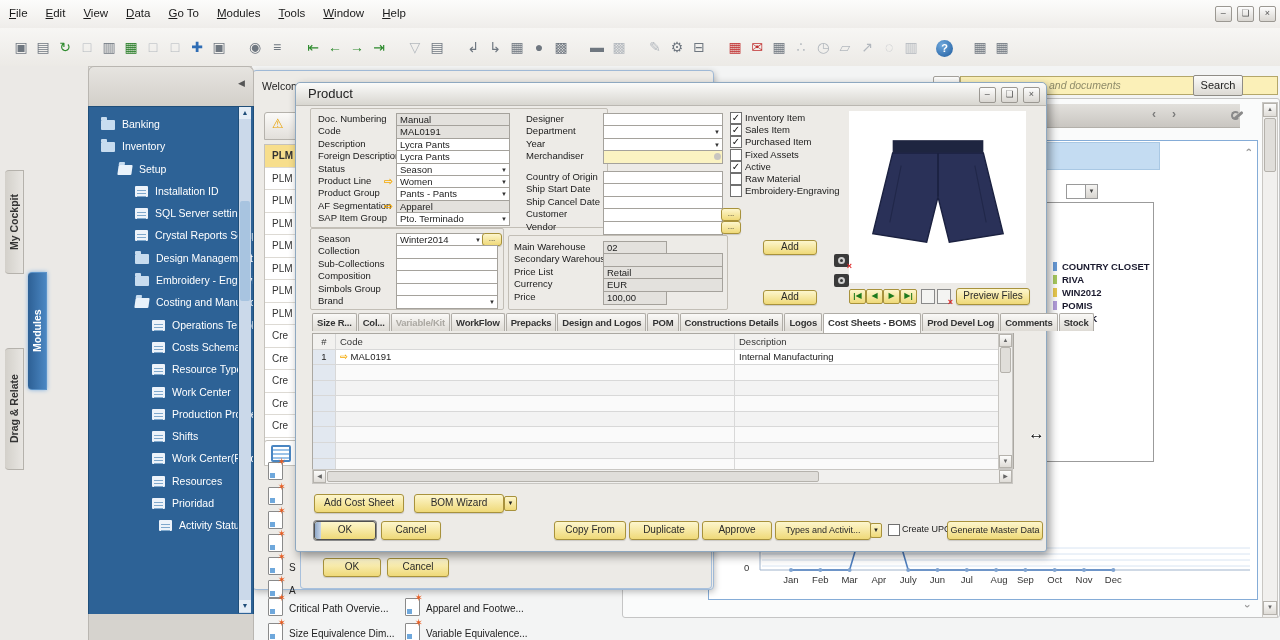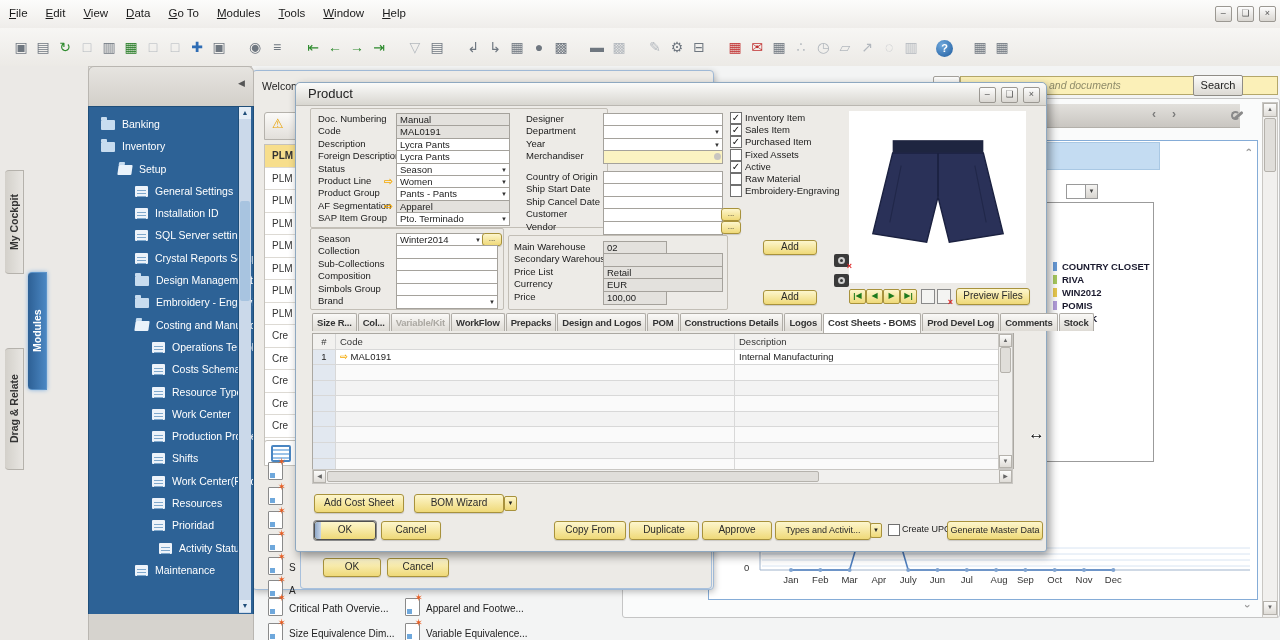--- a/index.html
+++ b/index.html
@@ -266,38 +266,36 @@
   <div class="vtab" style="left:5px;top:170px;height:86px;">My Cockpit</div>
   <div class="vtab active" style="left:28px;top:272px;height:100px;">Modules</div>
   <div class="vtab" style="left:5px;top:348px;height:104px;">Drag &amp; Relate</div>
 
   <div id="sidebar-head"></div>
   <div id="sidebar-collapse">◀</div>
   <div id="sidebar-tree" style="padding-top: 6px;">
       <div class="tree-item" style="padding-left: 12px;"><span class="tico ico-folder"></span><span>Banking</span></div>
       <div class="tree-item" style="padding-left: 12px;"><span class="tico ico-folder"></span><span>Inventory</span></div>
       <div class="tree-item" style="padding-left: 29px;"><span class="tico ico-folder-open"></span><span>Setup</span></div>
-      <div class="tree-item" style="padding-left: 46px;"><span class="tico ico-doc"></span><span>General Settings</span></div>
       <div class="tree-item" style="padding-left: 46px;"><span class="tico ico-doc"></span><span>Installation ID</span></div>
       <div class="tree-item" style="padding-left: 46px;"><span class="tico ico-doc"></span><span>SQL Server settings</span></div>
       <div class="tree-item" style="padding-left: 46px;"><span class="tico ico-doc"></span><span>Crystal Reports Setup</span></div>
       <div class="tree-item" style="padding-left: 46px;"><span class="tico ico-folder"></span><span>Design Management</span></div>
       <div class="tree-item" style="padding-left: 46px;"><span class="tico ico-folder"></span><span>Embroidery - Engraving</span></div>
       <div class="tree-item" style="padding-left: 46px;"><span class="tico ico-folder-open"></span><span>Costing and Manufacturing</span></div>
       <div class="tree-item" style="padding-left: 63px;"><span class="tico ico-doc"></span><span>Operations Template</span></div>
       <div class="tree-item" style="padding-left: 63px;"><span class="tico ico-doc"></span><span>Costs Schemas</span></div>
       <div class="tree-item" style="padding-left: 63px;"><span class="tico ico-doc"></span><span>Resource Types</span></div>
       <div class="tree-item" style="padding-left: 63px;"><span class="tico ico-doc"></span><span>Work Center</span></div>
       <div class="tree-item" style="padding-left: 63px;"><span class="tico ico-doc"></span><span>Production Progress C</span></div>
       <div class="tree-item" style="padding-left: 63px;"><span class="tico ico-doc"></span><span>Shifts</span></div>
       <div class="tree-item" style="padding-left: 63px;"><span class="tico ico-doc"></span><span>Work Center(Productio</span></div>
       <div class="tree-item" style="padding-left: 63px;"><span class="tico ico-doc"></span><span>Resources</span></div>
       <div class="tree-item" style="padding-left: 63px;"><span class="tico ico-doc"></span><span>Prioridad</span></div>
       <div class="tree-item" style="padding-left: 70px;"><span class="tico ico-doc"></span><span>Activity Status</span></div>
-      <div class="tree-item" style="padding-left: 46px;"><span class="tico ico-doc"></span><span>Maintenance</span></div>
     </div>
   <div id="tree-scroll">
     <div class="tsbtn" style="top:0;">▲</div>
     <div id="tree-thumb"></div>
     <div class="tsbtn" style="top:493px;">▼</div>
   </div>
   <div id="sidebar-bottom"></div>
 
   <div id="dialog">
     <div id="dlg-title">

